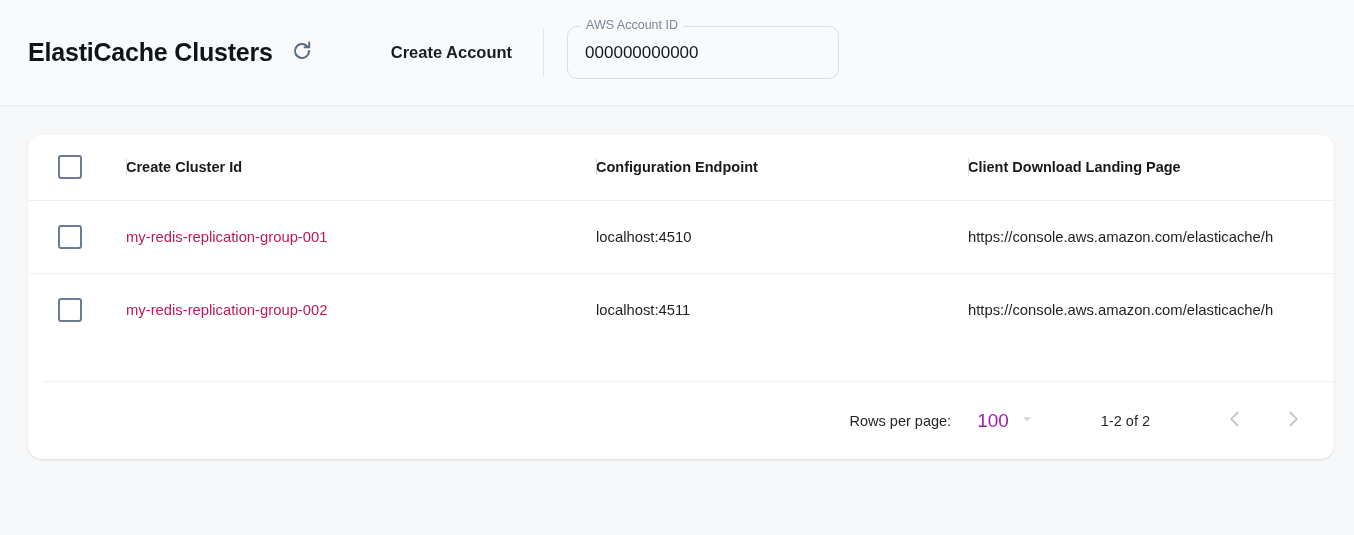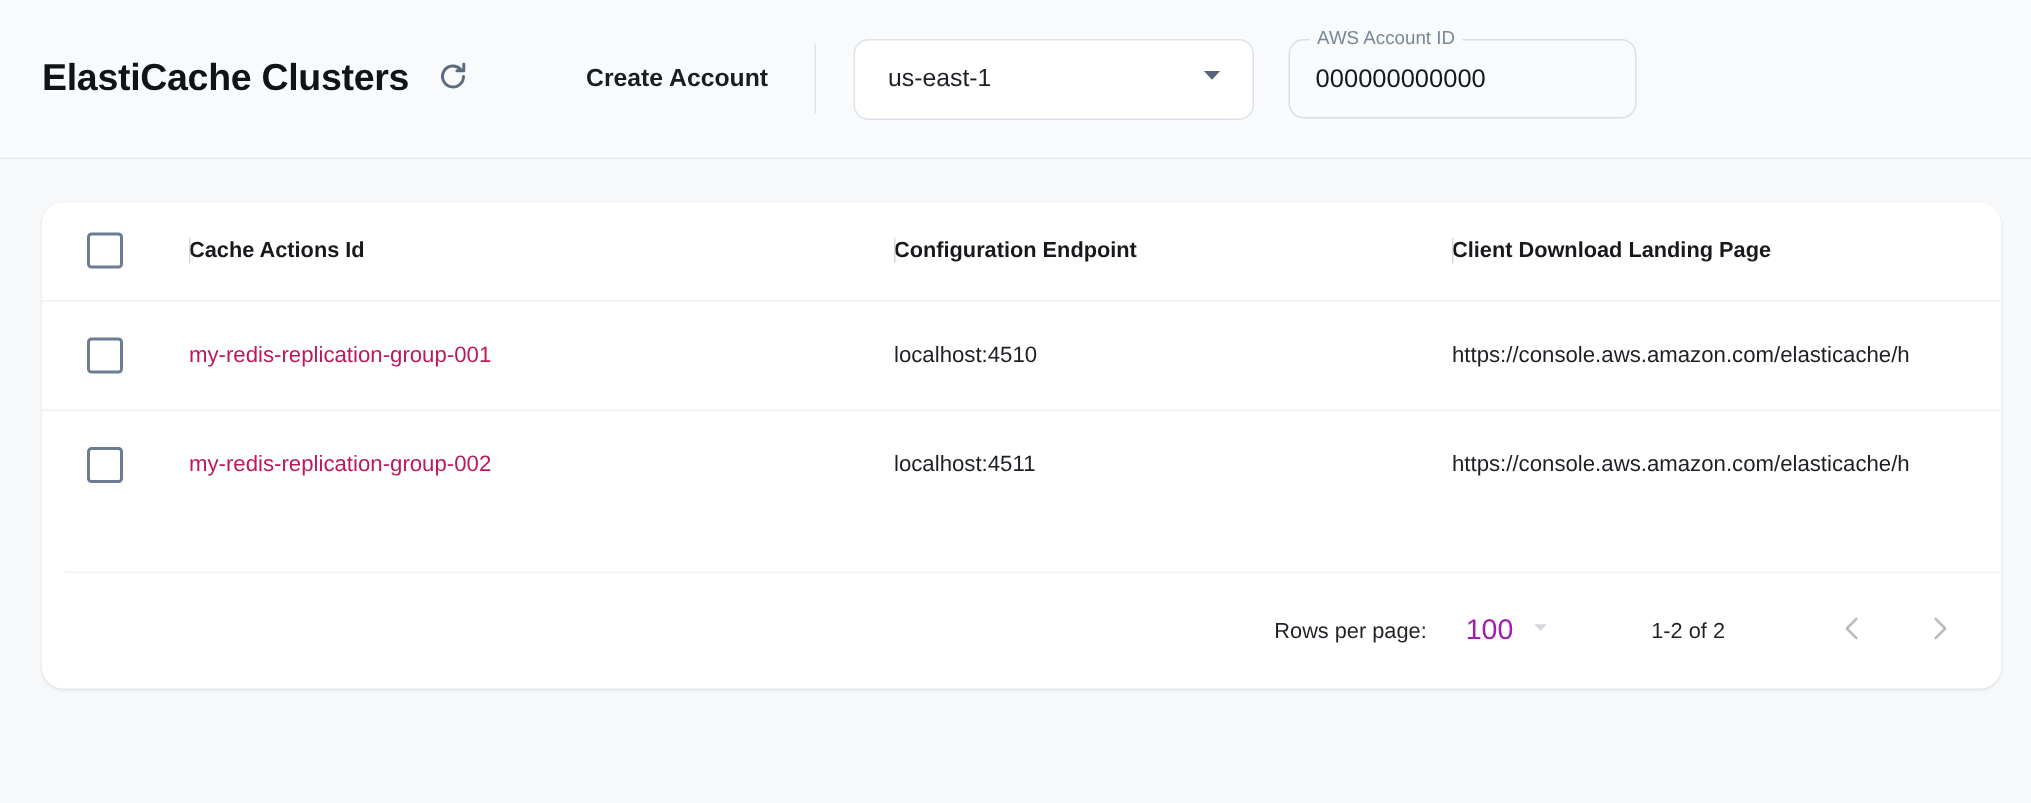--- a/index.html
+++ b/index.html
@@ -105,21 +105,21 @@
   }
   .region-select .val {
     font-size: 16.5px;
     color: #1d2126;
     flex: 1;
     white-space: nowrap;
   }
 
   .account-field {
     margin-left: 23px;
-    width: 232px;
+    width: 272px;
     height: 53px;
     border: 1px solid #dadfe6;
     border-radius: 10px;
     background: transparent;
     position: relative;
     display: flex;
     align-items: center;
     padding: 0 17px;
   }
   .account-field .legend {
@@ -298,47 +298,39 @@
         <path d="M19.2 3.6v4.6h-4.6" stroke="#5c6b80" stroke-width="2" stroke-linecap="round" stroke-linejoin="round" fill="none"></path>
       </svg>
     </span>
   </button>
 
   <button class="create-cluster-btn">Create Account</button>
 
 
   <div class="vdivider"></div>
 
-  <div class="region-select">
-    <span class="val">us-east-1</span>
-    <span>
-      <svg width="18" height="18" viewBox="0 0 18 18">
-        <path d="M3.6 6.3h10.8L9 12.2z" fill="#56657c"></path>
-      </svg>
-    </span>
-  </div>
 
   <div class="account-field">
     <span class="legend">AWS Account ID</span>
     <span class="val">000000000000</span>
   </div>
 </div>
 
 <div class="content">
   <div class="card">
 
     <table class="grid">
       <thead>
         <tr>
           <th class="col-check">
             <div class="checkcell">
               <span class="checkbox"></span>
             </div>
           </th>
-          <th class="col-a sep">Cache Actions Id</th>
+          <th class="col-a sep">Create Cluster Id</th>
           <th class="col-b sep">Configuration Endpoint</th>
           <th class="col-c sep">Client Download Landing Page</th>
         </tr>
       </thead>
       <tbody>
         <tr>
           <td class="col-check">
             <div class="checkcell">
               <span class="checkbox"></span>
             </div>

